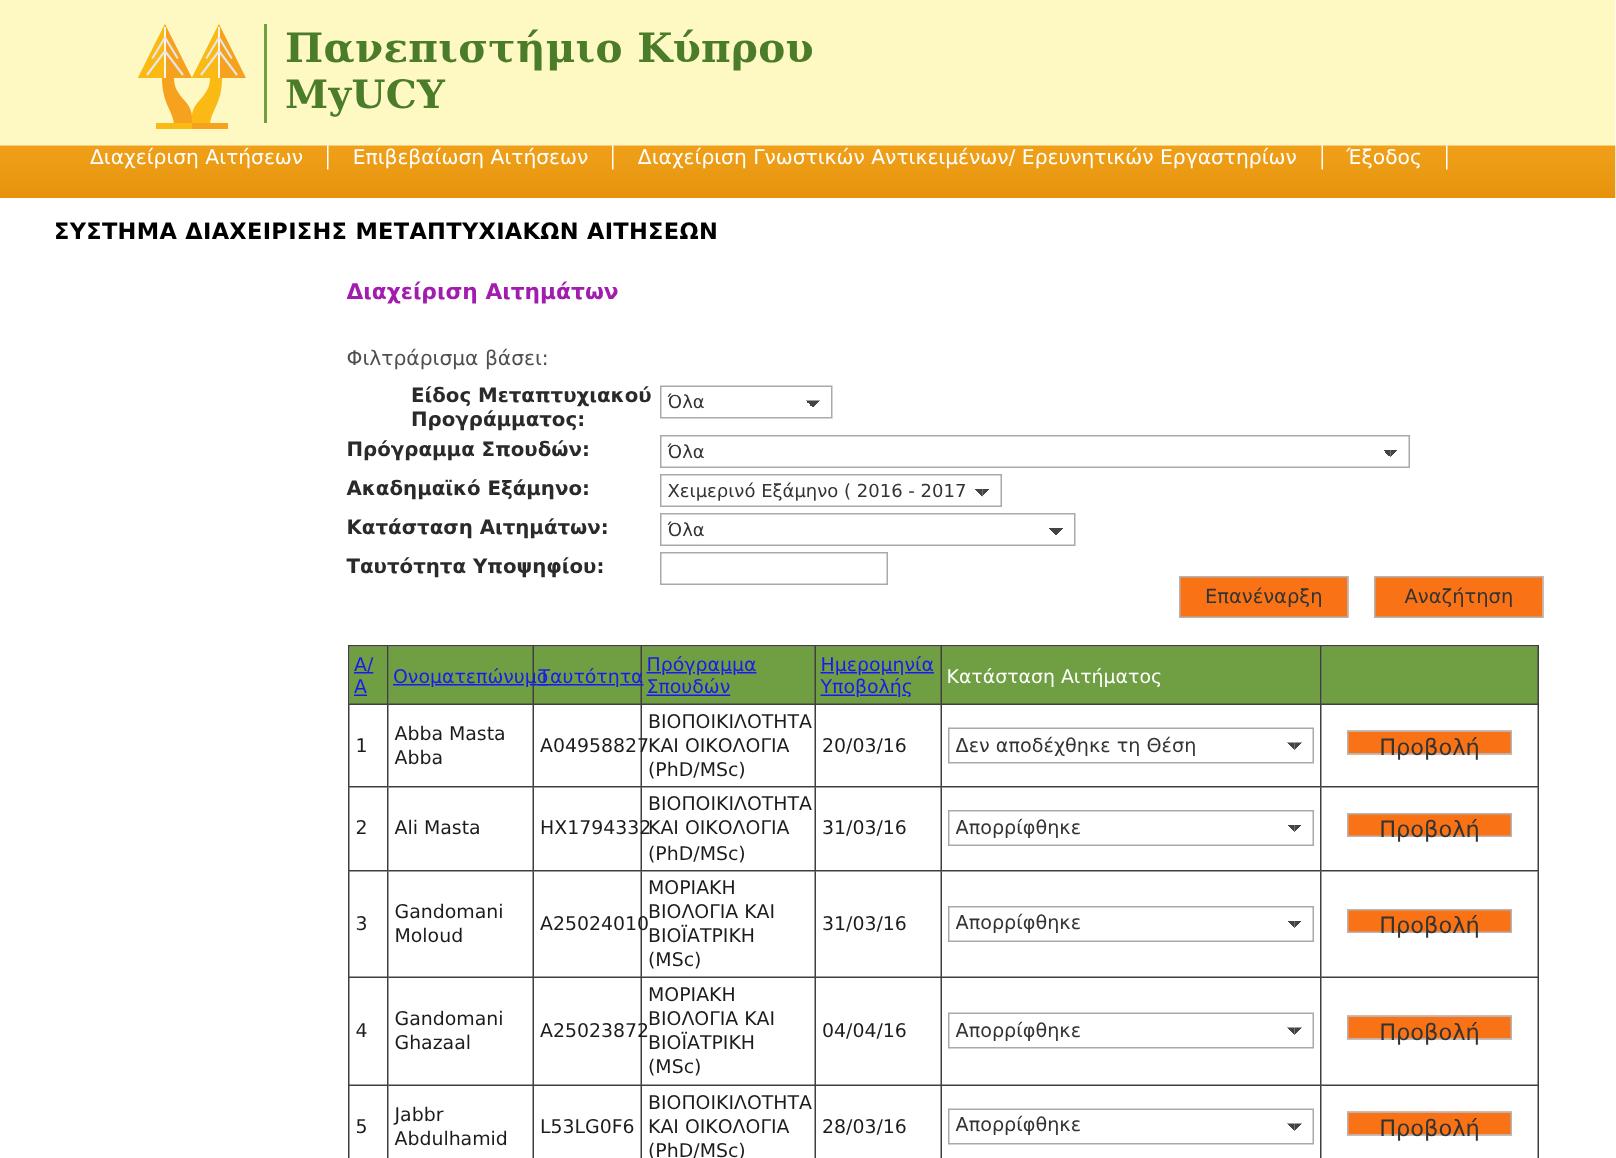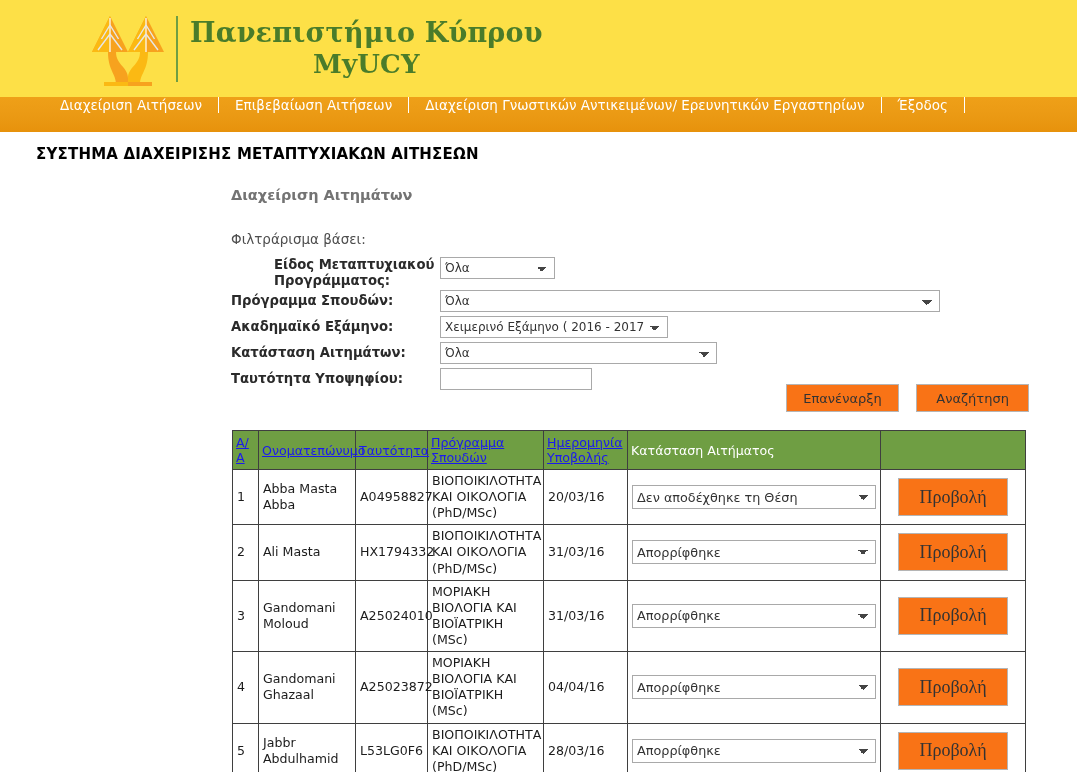--- a/index.html
+++ b/index.html
@@ -10,22 +10,21 @@
     overflow: hidden;
     background: #ffffff;
     font-family: "DejaVu Sans", "Liberation Sans", sans-serif;
   }
 
   
   .header-band {
     position: relative;
     width: 1077px;
     height: 97px;
-    background: #fde047;
-    text-align: center;
+    background: #fef9c3;
   }
   .logo-wrap {
     position: absolute;
     left: 84px; top: 12px;
     width: 88px; height: 74px;
   }
   .logo-svg { display: block; width: 88px; height: 74px; }
   .logo-divider {
     position: absolute;
     left: 176px; top: 16px;
@@ -87,21 +86,21 @@
     position: absolute;
     left: 0; top: 55px;
     width: 1077px;
   }
 
   .section-title {
     position: absolute;
     left: 231px; top: 0px;
     font-size: 14.5px;
     font-weight: bold;
-    color: #737373;
+    color: #a21caf;
   }
 
   .filter-label-group {
     position: absolute;
     left: 231px; top: 44px;
     font-size: 13.5px;
     color: #4e4e4e;
   }
 
   
@@ -204,23 +203,22 @@
   }
   td.c-num { text-align: left; }
   td.c-prog { line-height: 1.24; }
   select.status {
     width: 100%;
     height: 24px;
     font-size: 12.8px;
   }
   .btn-view {
     width: 110px;
-    height: 38px;
-    font-size: 18px;
-    font-family: Liberation Serif, serif;
+    height: 16px;
+    font-size: 15px;
   }
   td.c-act { text-align: center; }
 </style>
 </head>
 <body>
 
 <div class="header-band">
 
   <div class="logo-wrap">
     <svg class="logo-svg" viewBox="0 0 88 74" xmlns="http://www.w3.org/2000/svg" aria-hidden="true">

